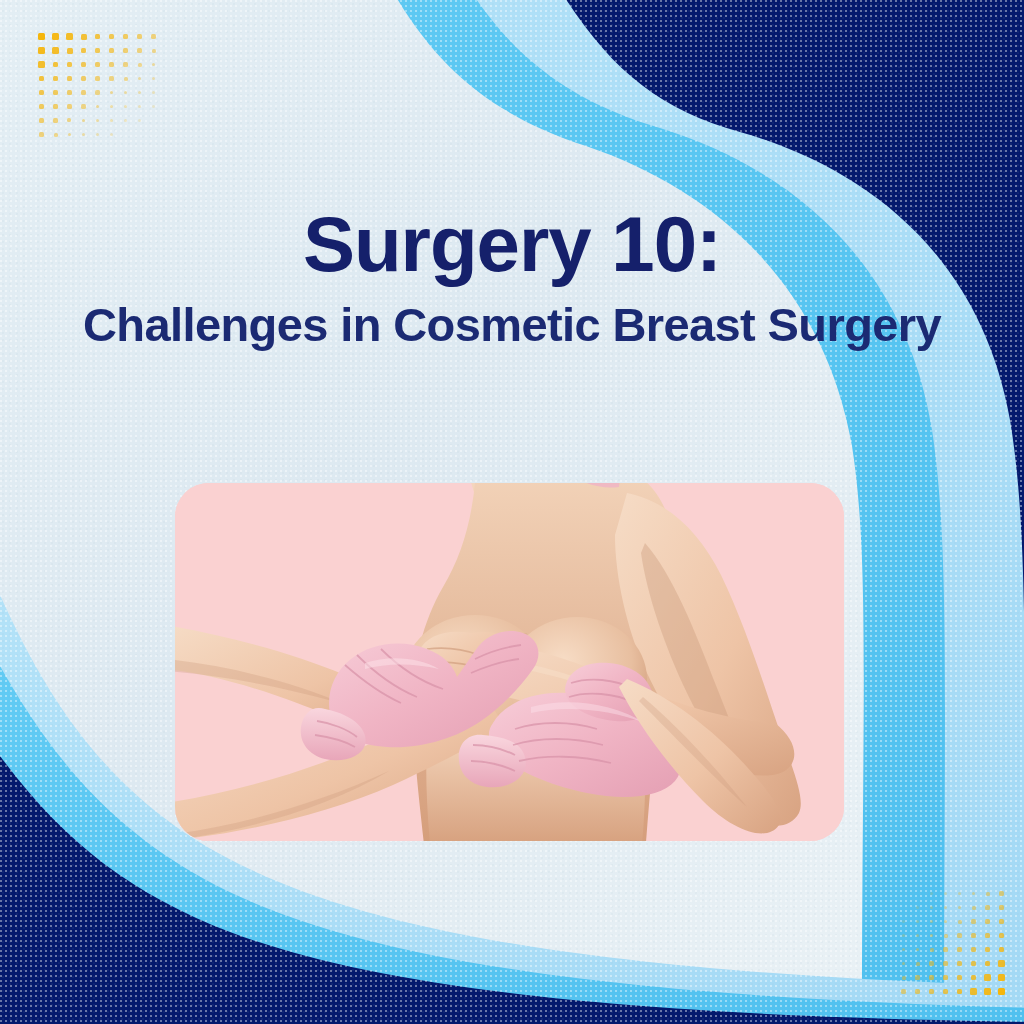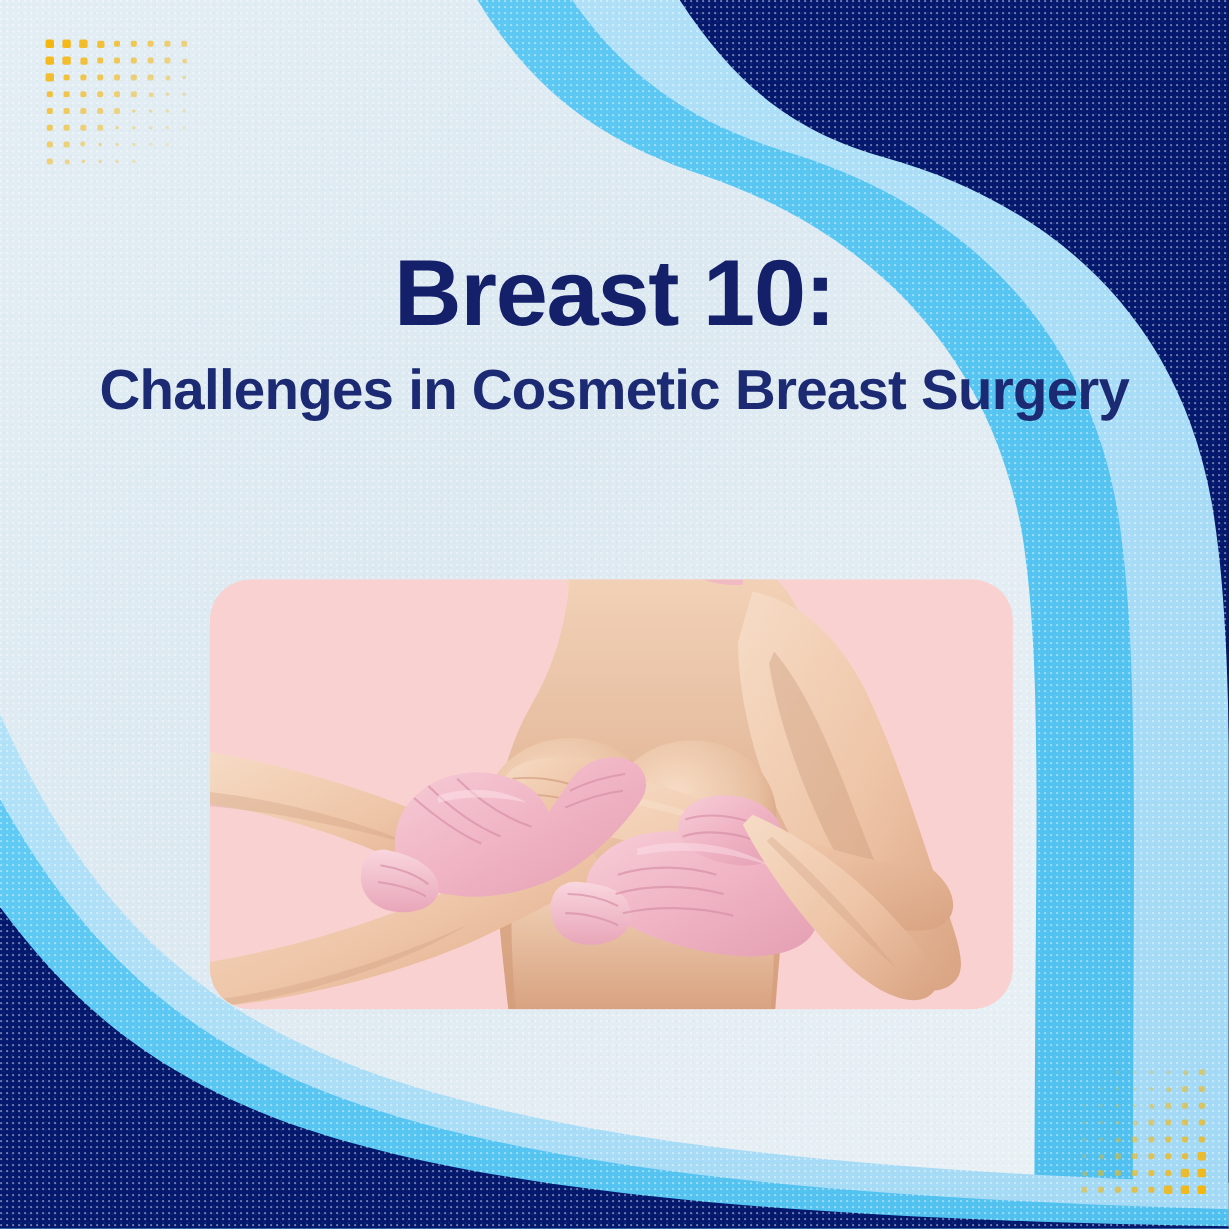--- a/index.html
+++ b/index.html
@@ -262,21 +262,21 @@
       <div class="dot" style="width: 4.8px; height: 4.8px; left: 15.1px; top: 99.1px; background: rgb(245, 182, 13); opacity: 0.59;"></div>
       <div class="dot" style="width: 5.2px; height: 5.2px; left: 28.9px; top: 98.9px; background: rgb(245, 182, 13); opacity: 0.66;"></div>
       <div class="dot" style="width: 5.5px; height: 5.5px; left: 42.7px; top: 98.7px; background: rgb(245, 182, 13); opacity: 0.72;"></div>
       <div class="dot" style="width: 5.9px; height: 5.9px; left: 56.6px; top: 98.6px; background: rgb(245, 182, 13); opacity: 0.79;"></div>
       <div class="dot" style="width: 6.3px; height: 6.3px; left: 70.4px; top: 98.4px; background: rgb(245, 182, 13); opacity: 0.86;"></div>
       <div class="dot" style="width: 6.6px; height: 6.6px; left: 84.2px; top: 98.2px; background: rgb(245, 182, 13); opacity: 0.93;"></div>
       <div class="dot" style="width: 7px; height: 7px; left: 98px; top: 98px; background: rgb(245, 182, 13); opacity: 1;"></div>
     </div>
 
   <div id="title-block">
-    <div id="main-title" style="color: rgb(21, 32, 107);">Breast 10:</div>
+    <div id="main-title" style="color: rgb(21, 32, 107);">Surgery 10:</div>
     <div id="sub-title" style="color: rgb(27, 42, 115);">Challenges in Cosmetic Breast Surgery</div>
   </div>
 
   <div id="photo-card" aria-label="Clinician in pink gloves performing a breast examination on a patient against a pink background" style="left: 175px; top: 483px; width: 669px; height: 358px; border-radius: 34px; background: rgb(251, 211, 211);">
     <svg viewBox="0 0 669 358" preserveAspectRatio="none" aria-hidden="true">
       <defs>
         <linearGradient id="skinA" x1="0" y1="0" x2="1" y2="1">
           <stop offset="0%" stop-color="#f6dcc6"></stop>
           <stop offset="55%" stop-color="#eec4a6"></stop>
           <stop offset="100%" stop-color="#d8a382"></stop>

